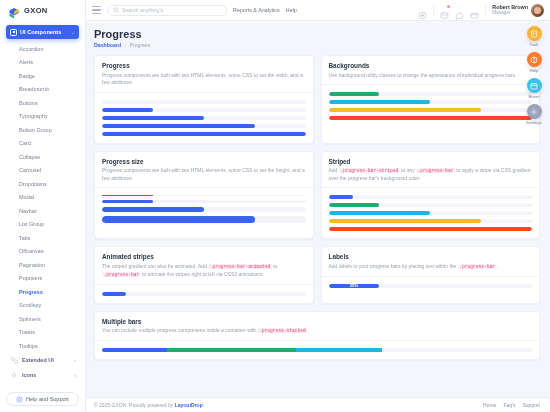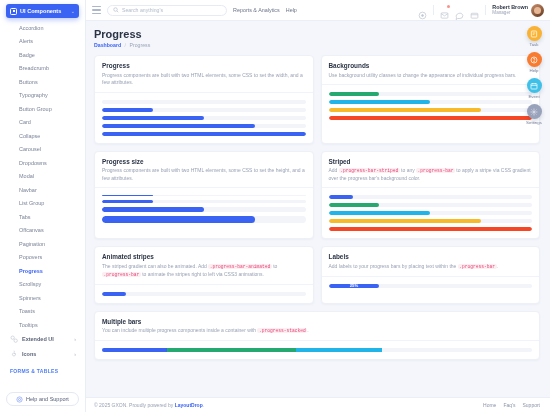--- a/index.html
+++ b/index.html
@@ -158,20 +158,30 @@
   .foot-txt b { color: #3b63f3; font-weight: 600; }
   .foot-links { margin-left: auto; display: flex; gap: 7px; }
   .foot-links a { font-size: 5px; color: #8b94a8; text-decoration: none; }
 </style>
 </head>
 <body>
 
 <div class="app">
 
   <aside class="sidebar">
+    <div class="brand">
+      <span class="brand-logo">
+        <svg viewBox="0 0 24 24" width="12" height="12">
+          <path d="M12 2 L21 7 L21 12 L12 17 L3 12 L3 7 Z" fill="#3b63f3"></path>
+          <path d="M12 9 L21 4 L21 10 L12 15 Z" fill="#f7ba2a"></path>
+          <path d="M3 13 L12 18 L12 23 L3 18 Z" fill="#26a871"></path>
+        </svg>
+      </span>
+      <span class="brand-name">GXON</span>
+    </div>
 
     <div class="nav-scroll">
       <div class="nav-active">
         <span class="sq-ic">
             <i></i>
           </span>
         <span class="lbl">UI Components</span>
         <span class="chev">⌄</span>
       </div>
 

